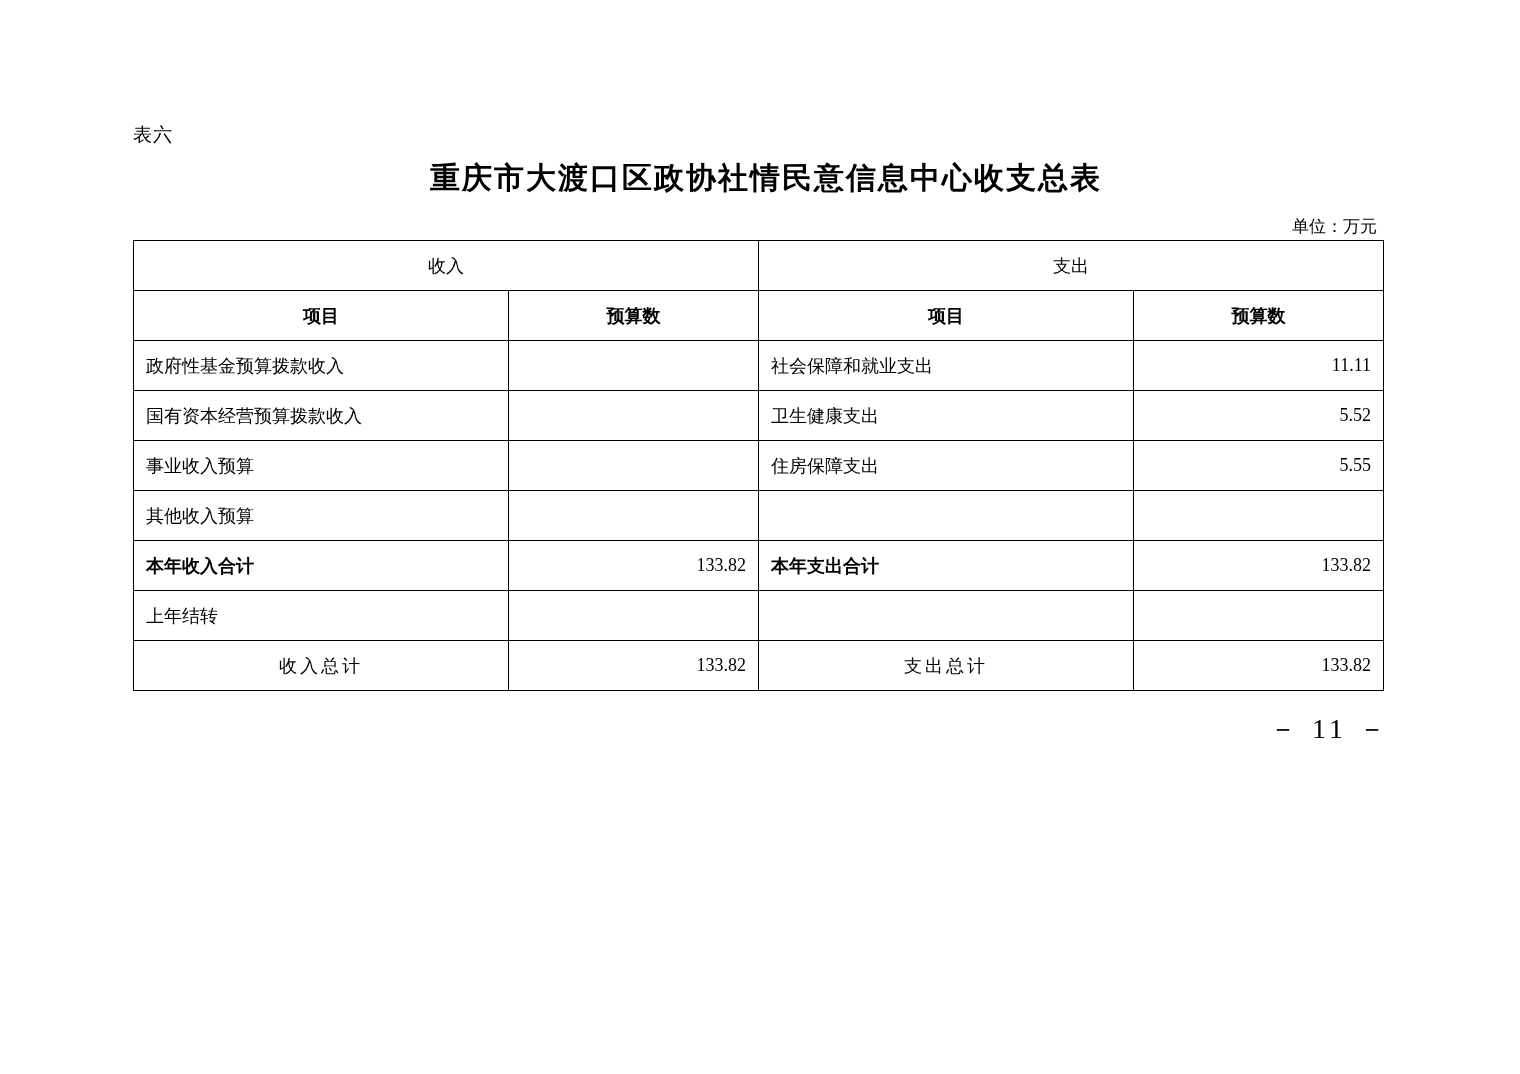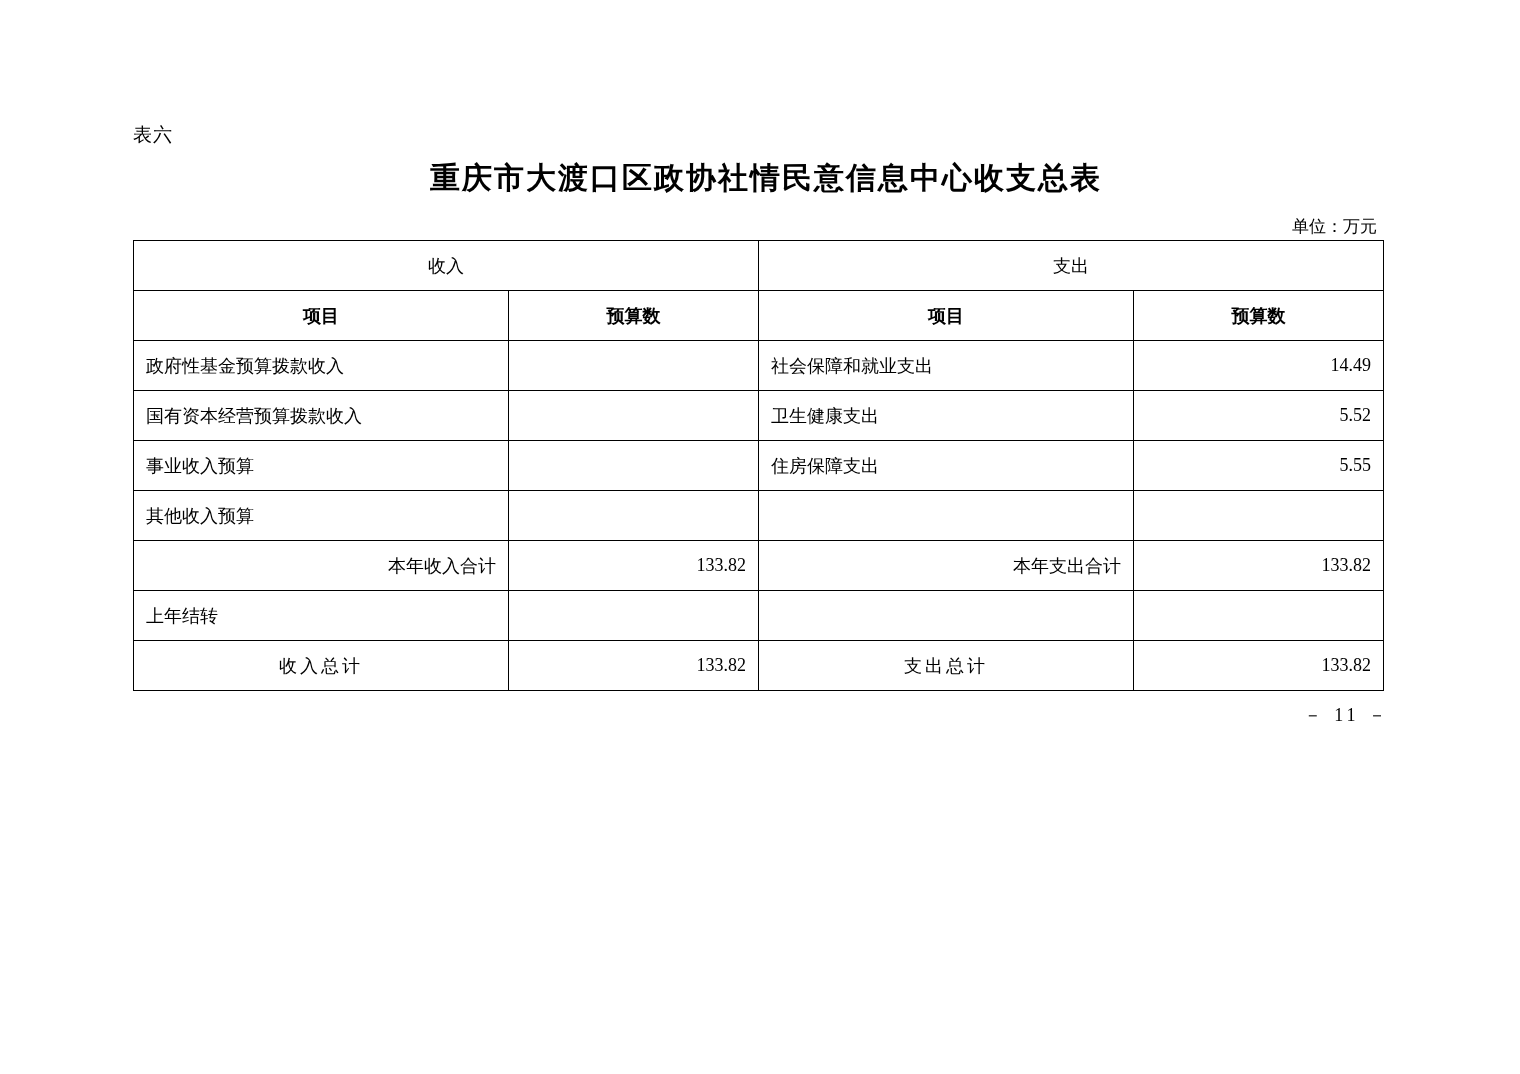--- a/index.html
+++ b/index.html
@@ -72,33 +72,33 @@
     font-size: 19px;
   }
   .cell-text {
     text-align: left;
   }
   .cell-num {
     text-align: right;
     padding-right: 16px;
   }
   .row-total .cell-text {
-    text-align: right;
-    font-weight: normal;
+    text-align: left;
+    font-weight: bold;
   }
   .row-grand .cell-text {
     text-align: center;
     font-weight: normal;
     letter-spacing: 3px;
   }
   .page-number {
     position: absolute;
     right: 130px;
-    bottom: 75px;
-    font-size: 18px;
+    bottom: 54px;
+    font-size: 28px;
     letter-spacing: 4px;
   }
 </style>
 </head>
 <body>
 
 <div class="page">
 
   <div class="table-label">表六</div>
 
@@ -122,21 +122,21 @@
         <td class="col-head">项目</td>
         <td class="col-head">预算数</td>
         <td class="col-head">项目</td>
         <td class="col-head">预算数</td>
       </tr>
 
       <tr>
         <td class="cell-text">政府性基金预算拨款收入</td>
         <td class="cell-num"></td>
         <td class="cell-text">社会保障和就业支出</td>
-        <td class="cell-num">14.49</td>
+        <td class="cell-num">11.11</td>
       </tr>
       <tr>
         <td class="cell-text">国有资本经营预算拨款收入</td>
         <td class="cell-num"></td>
         <td class="cell-text">卫生健康支出</td>
         <td class="cell-num">5.52</td>
       </tr>
       <tr>
         <td class="cell-text">事业收入预算</td>
         <td class="cell-num"></td>

